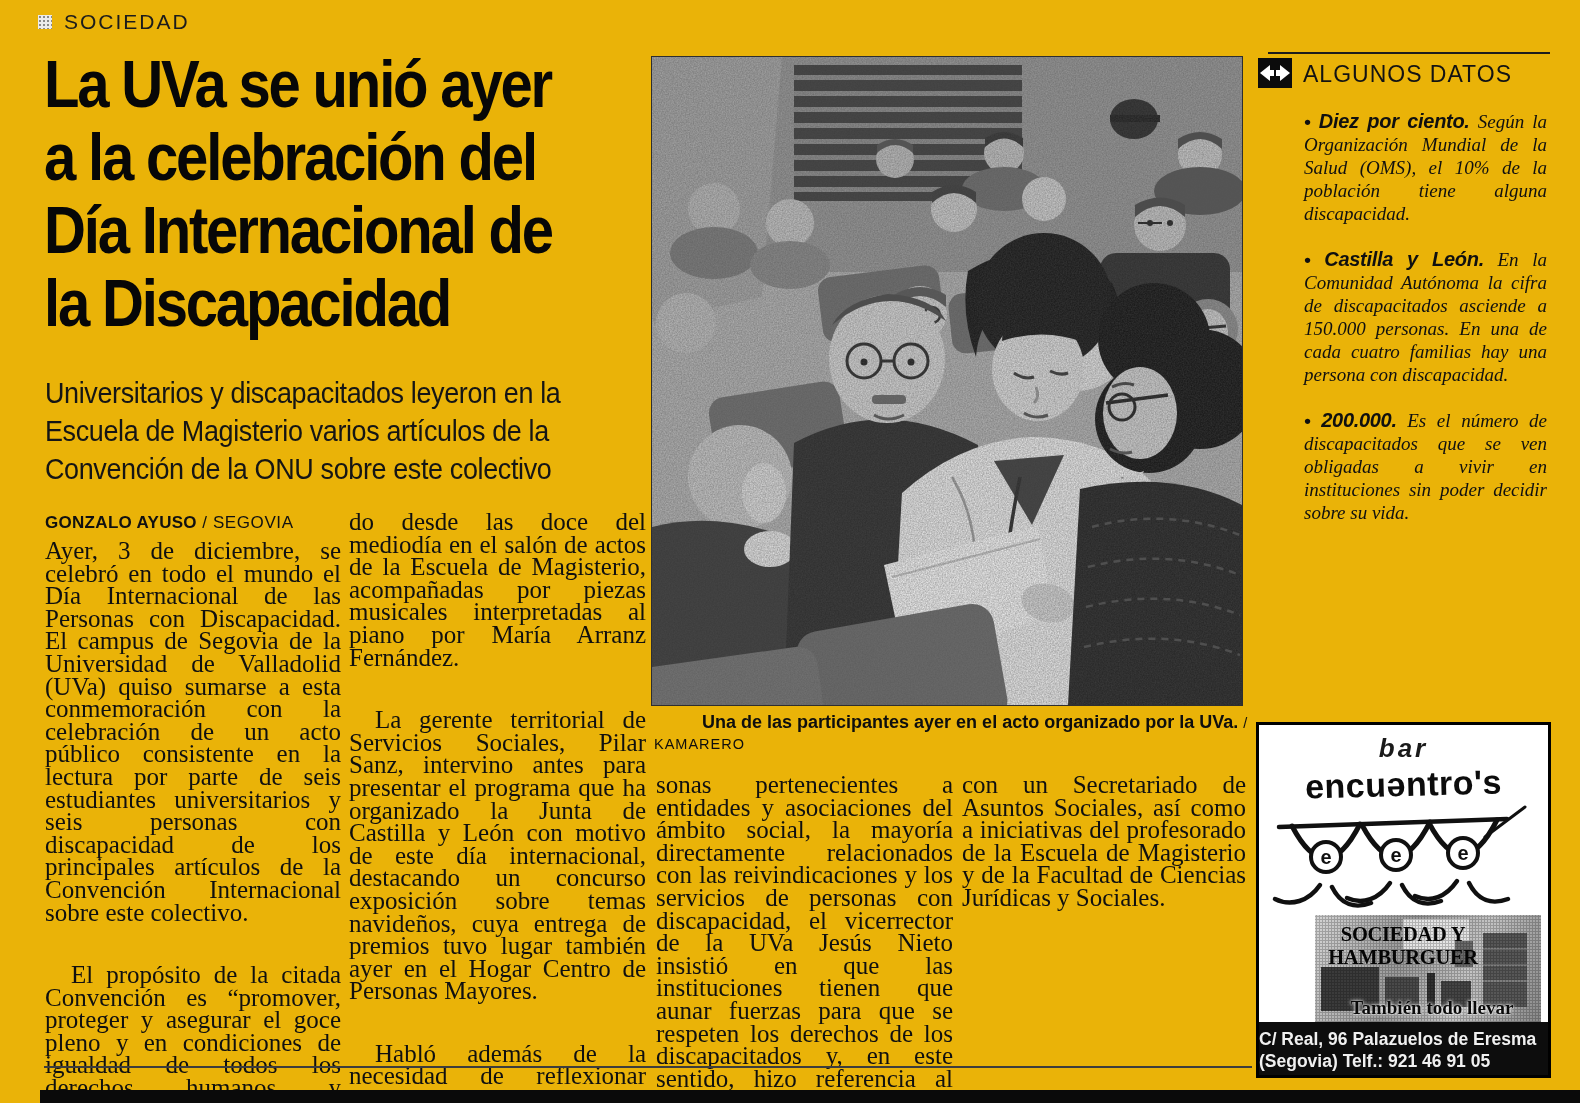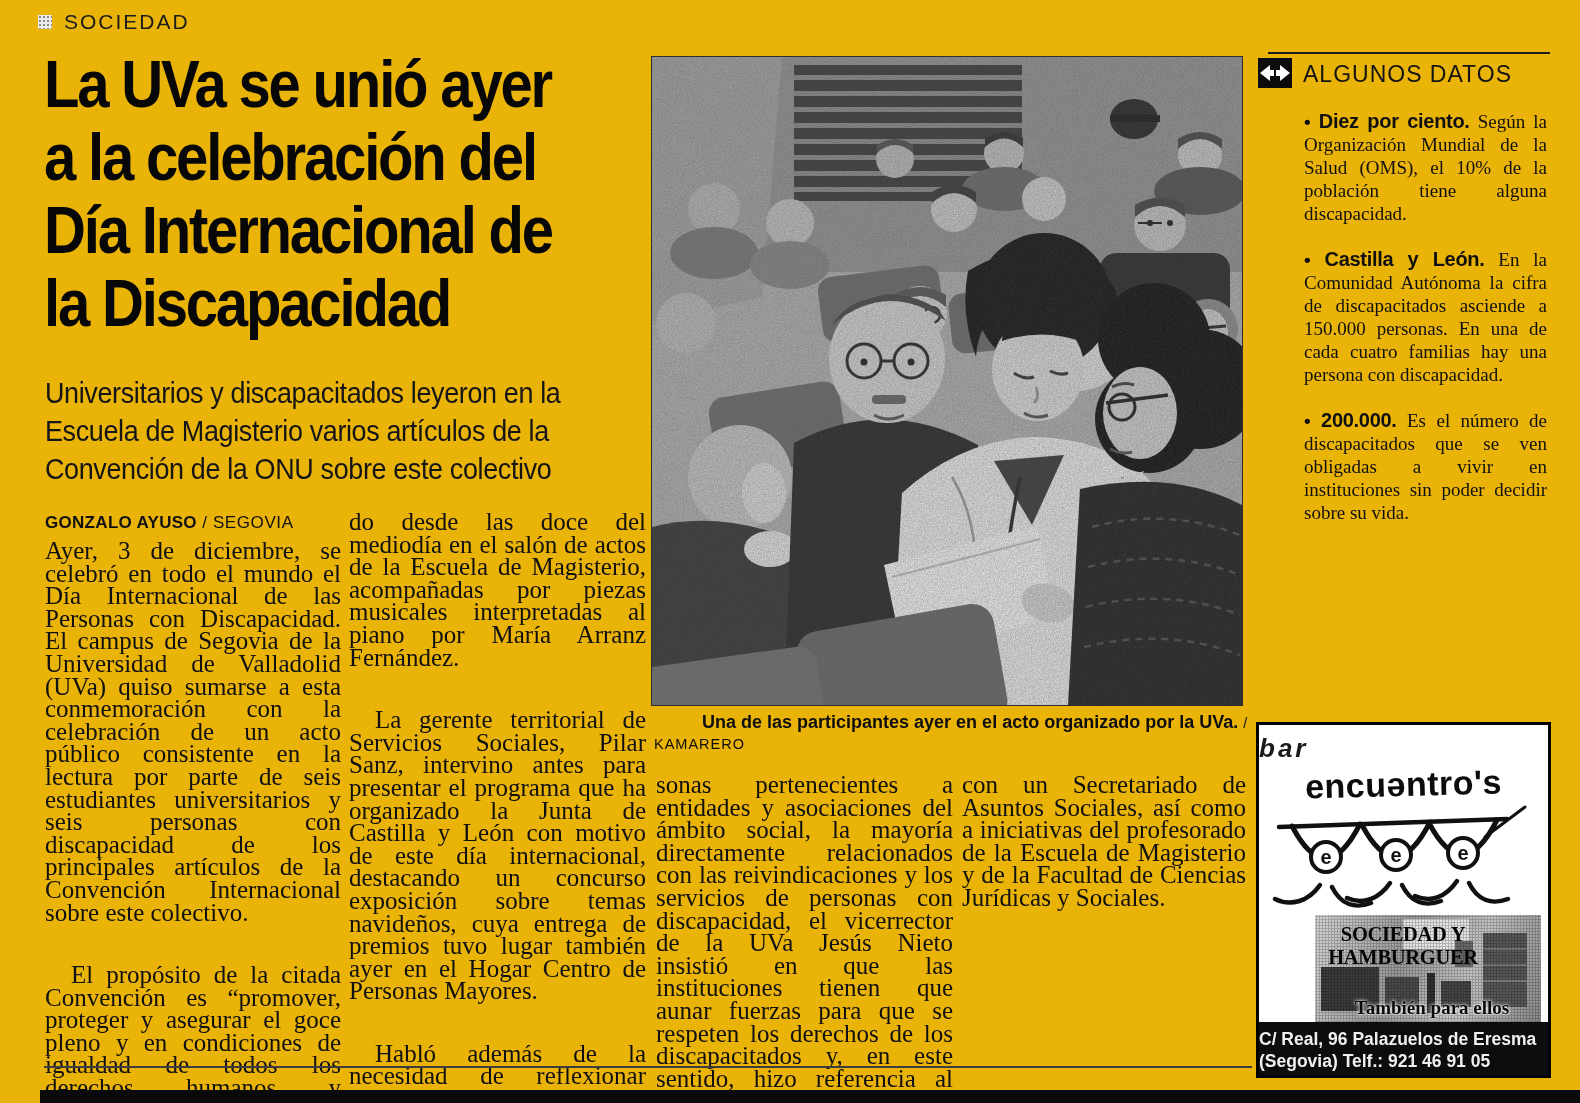--- a/index.html
+++ b/index.html
@@ -54,29 +54,29 @@
   .caption .cap-credit{font-weight:400;font-size:14.5px;letter-spacing:1px;}
 
   .article-rule{left:44px;top:1066px;width:1208px;height:2px;background:#3d3d3d;}
 
   
   .sidebar-rule{left:1268px;top:52px;width:282px;height:2px;background:#1d1d1d;}
   .datos-icon{left:1258px;top:58px;width:34px;height:30px;}
   .datos-title{left:1303px;top:61px;font-family:"Liberation Sans","DejaVu Sans",sans-serif;
            font-size:23px;letter-spacing:1px;color:#131313;}
   .datos-list{left:1304px;top:110px;width:243px;font-size:19px;line-height:23px;text-align:justify;}
-  .datos-item{margin:0 0 23px 0;}
+  .datos-item{margin:0 0 23px 0;font-style:italic;}
   .datos-bullet{font-family:"Liberation Sans","DejaVu Sans",sans-serif;font-weight:700;font-size:19px;}
   .datos-lead{font-family:"Liberation Sans","DejaVu Sans",sans-serif;font-weight:700;
            font-size:20px;letter-spacing:-.3px;}
 
   
   .ad{left:1256px;top:722px;width:289px;height:350px;border:3px solid #000;background:#fff;
       font-family:"Liberation Sans","DejaVu Sans",sans-serif;}
-  .ad-bar-label{left:0;right:0;top:8px;font-weight:700;font-style:italic;
+  .ad-bar-label{left:0;right:0;top:8px;text-align:center;font-weight:700;font-style:italic;
       font-size:26px;letter-spacing:3px;color:#1a1a1a;}
   .ad-brand{left:0;right:0;top:40px;text-align:center;font-weight:700;font-size:34px;
       letter-spacing:.5px;color:#0c0c0c;transform:rotate(-1.5deg);white-space:nowrap;}
   .ad-logo{left:12px;top:80px;width:260px;height:104px;}
   .ad-photo{left:56px;top:190px;width:226px;height:113px;
       background:linear-gradient(110deg,#d6d6d6,#9a9a9a 38%,#c4c4c4 66%,#878787);}
   .ad-photo::after{content:"";position:absolute;inset:0;
       background-image:radial-gradient(rgba(0,0,0,.22) 1px,rgba(0,0,0,0) 1.2px);
       background-size:3px 3px;}
   .ad-banner{left:6px;top:198px;width:276px;text-align:center;
@@ -342,21 +342,21 @@
         <rect x="112" y="58" width="8" height="40" fill="#303030"></rect>
         <rect x="126" y="66" width="30" height="26" fill="#454545"></rect>
         <rect x="168" y="18" width="44" height="74" fill="#575757"></rect>
         <g stroke="#7e7e7e" stroke-width="2">
             <path d="M168 34 h44 M168 50 h44 M168 66 h44"></path>
           </g>
         <rect x="140" y="26" width="18" height="26" fill="#6a6a6a"></rect>
       </svg>
     </div>
     <div class="abs ad-banner">SOCIEDAD Y HAMBURGUER</div>
-    <div class="abs ad-tagline">También para ellos</div>
+    <div class="abs ad-tagline">También todo llevar</div>
     <div class="abs ad-address">
       <div>C/ Real, 96  Palazuelos de Eresma</div>
       <div>(Segovia) Telf.: 921 46 91 05</div>
     </div>
   </div>
 
   <div class="abs page-bottom-bar"></div>
 
 </div>
 

